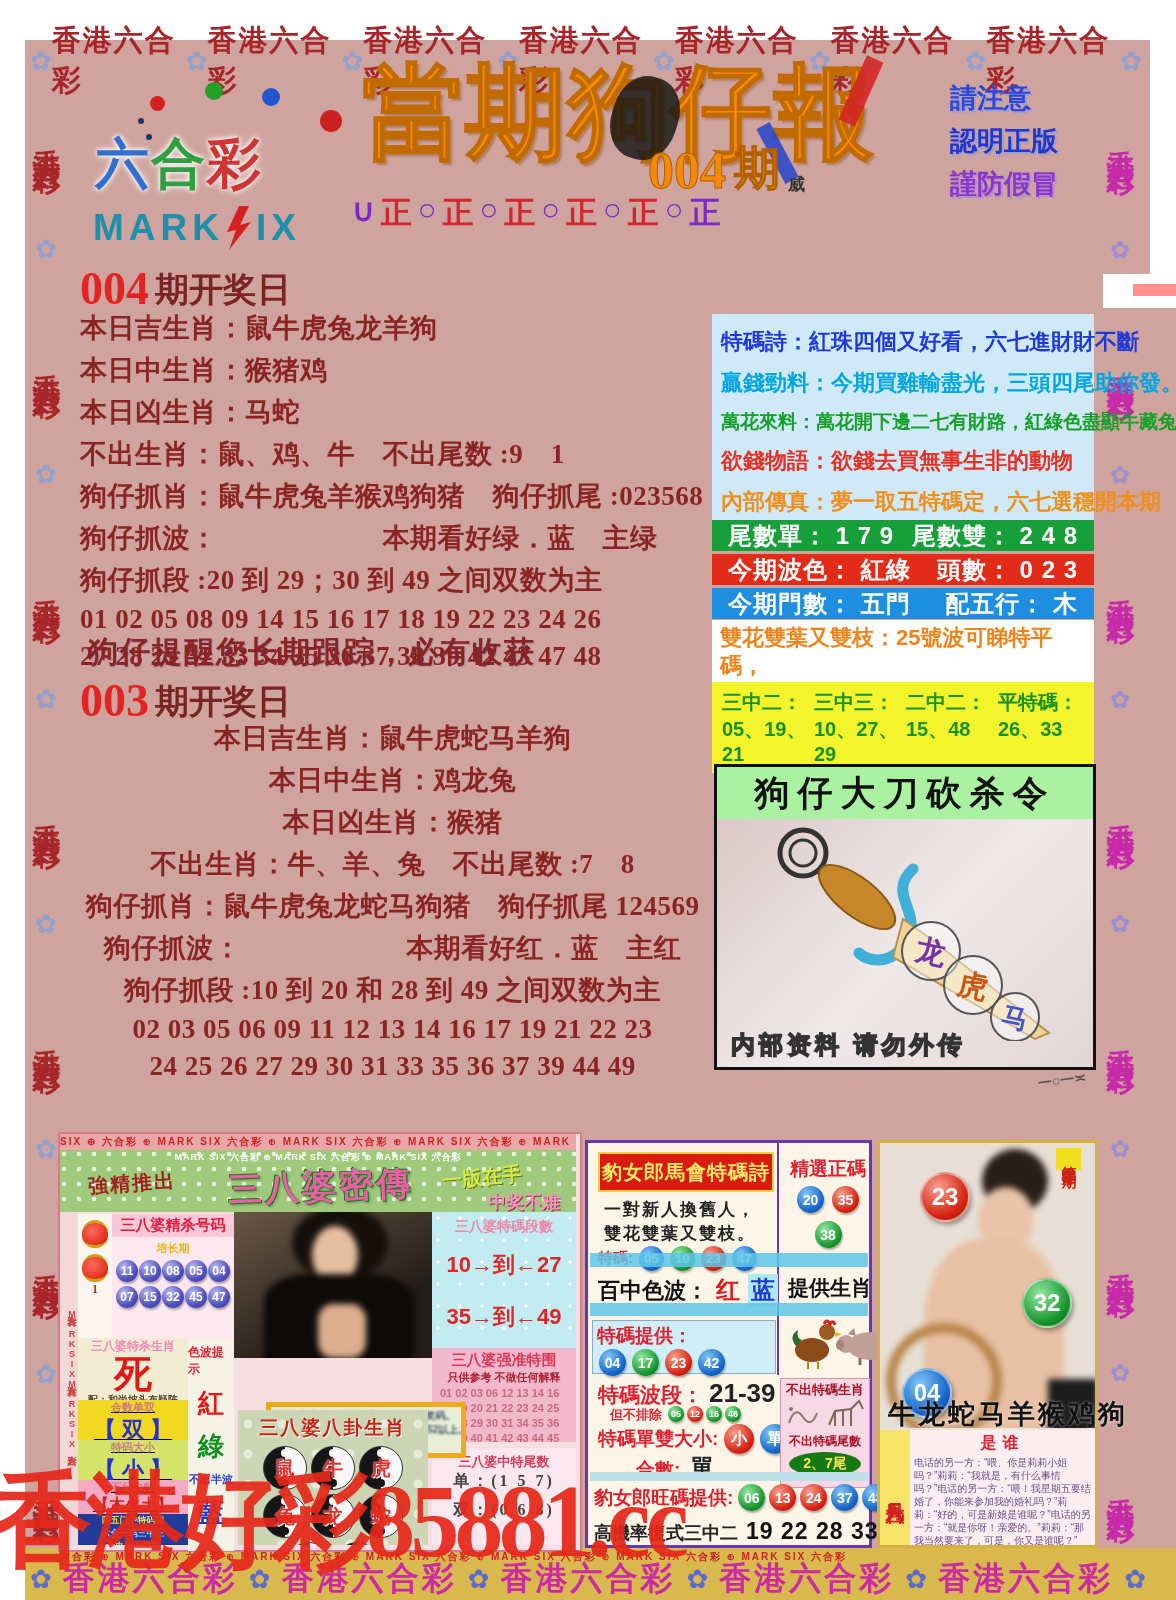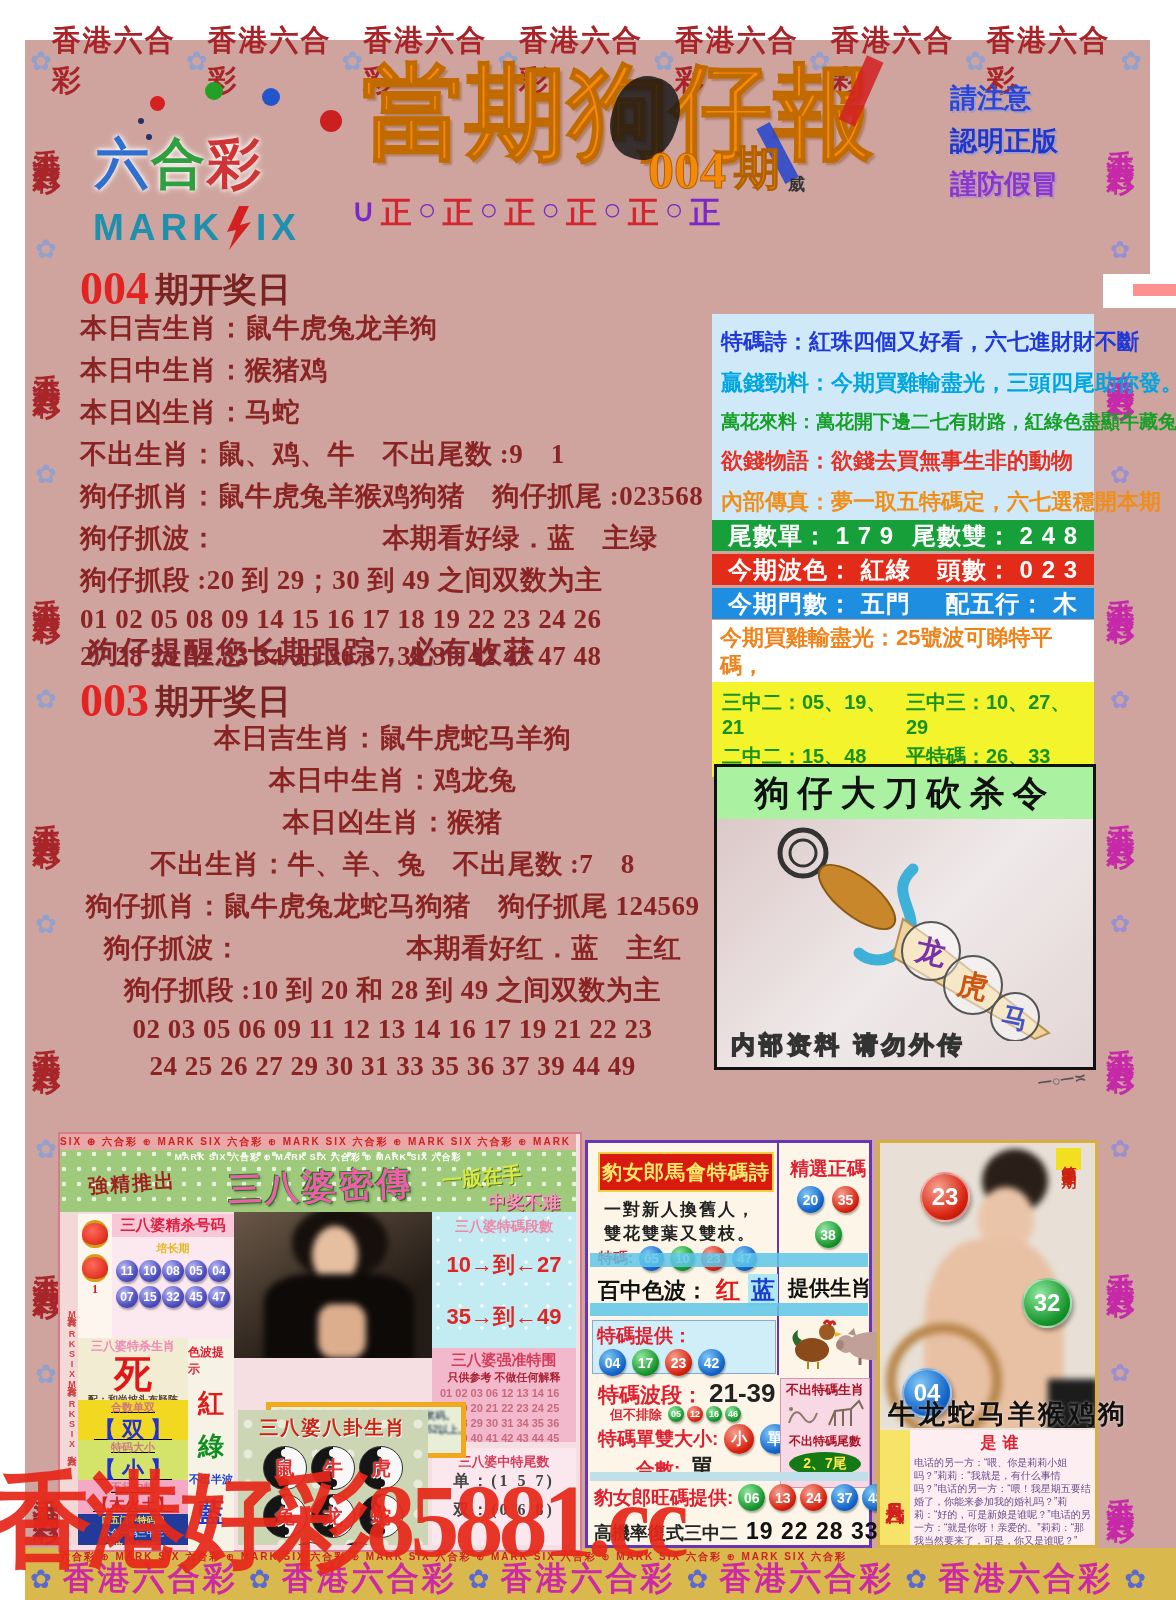--- a/index.html
+++ b/index.html
@@ -41,21 +41,21 @@
   .mlines{display:flex;flex-direction:column;gap:6px;font:600 27px "Liberation Serif",serif;color:#8a2424;letter-spacing:.5px;white-space:nowrap;}
   .ml{display:block;}
   .rem{font:bold 30px "Liberation Serif",serif;color:#8a2424;letter-spacing:2px;text-shadow:1px 1px 0 rgba(60,60,160,.25);}
   
   .tips{background:#cfe9f8;display:flex;flex-direction:column;gap:11px;padding:13px 9px;font:bold 22px "Liberation Sans",sans-serif;white-space:nowrap;}
   .t1{color:#2038d8}.t2{color:#00a6e0}.t3{color:#16a028;font-size:19px}.t4{color:#e63024}.t5{color:#ef8f1a}
   
   .srow{display:flex;justify-content:space-between;align-items:center;padding:0 16px;height:31px;margin-bottom:3px;
         font:bold 24px "Liberation Sans",sans-serif;color:#fff;letter-spacing:1px;}
   .advice{background:#fff;padding:4px 8px;font:bold 22px "Liberation Sans",sans-serif;color:#ef831a;line-height:28px;}
-  .combo{background:#f4f42c;display:grid;grid-template-columns:1fr 1fr;gap:4px 6px;padding:7px 10px;
+  .combo{background:#f4f42c;display:grid;grid-template-columns:1fr 1fr 1fr 1fr;gap:4px 6px;padding:7px 10px;
          font:bold 20px "Liberation Sans",sans-serif;color:#17921f;}
   
   .sword{border:3px solid #111;background:linear-gradient(135deg,#d9c3c3,#efe9e9 55%,#e3d5d5);}
   .sword-h{background:#aaf2a2;display:flex;align-items:center;justify-content:center;
            font:bold 35px "Liberation Sans",sans-serif;color:#111;letter-spacing:8px;}
   .sword-f{font:bold 24px "Liberation Sans",sans-serif;color:#fff;-webkit-text-stroke:1.5px #333;letter-spacing:4px;}
   
   .balls{display:flex;gap:6px;align-items:center;}
   .balls span{border-radius:50%;color:#fff;font-weight:bold;display:inline-flex;align-items:center;justify-content:center;
               font-family:"Liberation Sans",sans-serif;box-shadow:1px 2px 2px rgba(0,0,0,.3);}
@@ -302,21 +302,21 @@
       <span>今期波色： 紅綠</span>
       <span>頭數： 0 2 3</span>
     </div>
     <div class="srow" style="background:#1e8ee0;">
       <span>今期門數： 五門</span>
       <span>配五行： 木</span>
     </div>
   </div>
 
   <div class="abs advice" style="left:712px;top:620px;width:366px;">
-    <div>今期買雞輸盡光：25號波可睇特平碼，</div>
+    <div>雙花雙葉又雙枝：25號波可睇特平碼，</div>
     <div>34號波博特也無防，42號波今期爆。</div>
   </div>
 
   <div class="abs combo" style="left:712px;top:682px;width:362px;">
     <span>三中二：05、19、21</span>
     <span>三中三：10、27、29</span>
     <span>二中二：15、48</span>
     <span>平特碼：26、33</span>
   </div>
 

